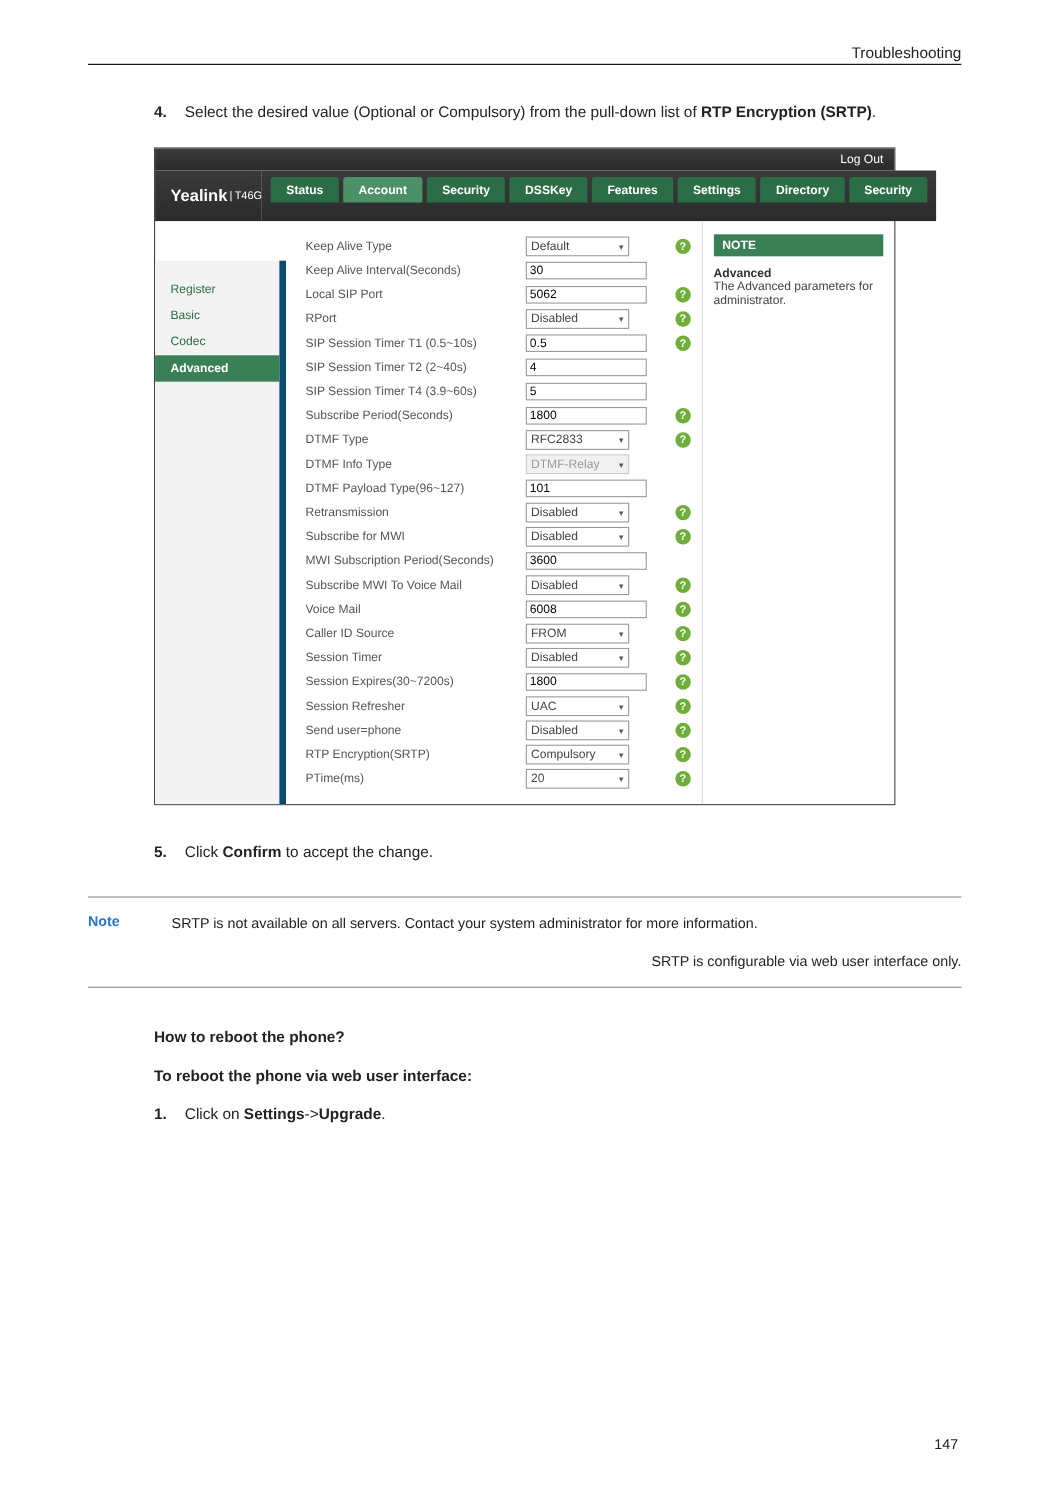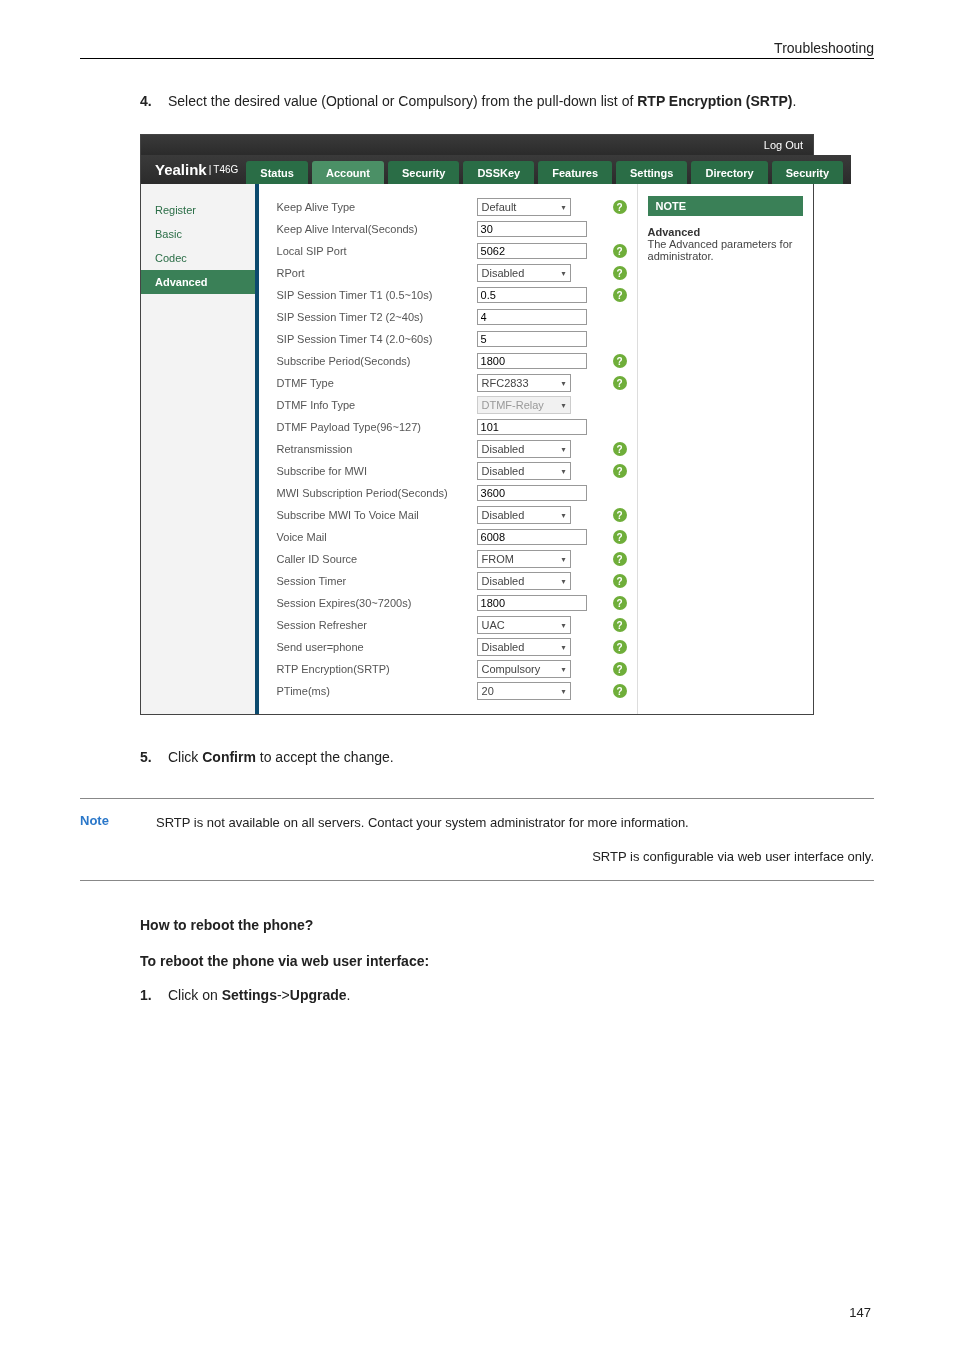--- a/index.html
+++ b/index.html
@@ -68,40 +68,41 @@
     padding-left: 14px;
     font-weight: bold;
     font-size: 15px;
   }
   .brand-cell .sub { font-weight: normal; font-size: 10px; margin-left: 2px; }
   .tabs {
     flex: 1;
     background: linear-gradient(#3a3a3a,#2b2b2b);
     display: flex;
     align-items: flex-start;
-    padding: 6px 8px 0 8px;
+    padding: 6px 8px 17px 8px;
     gap: 4px;
   }
   .tab {
     padding: 6px 14px 5px 14px;
     border-radius: 3px 3px 0 0;
     color: #fff;
     background: #2a6d46;
     font-size: 11px;
     font-weight: bold;
   }
   .tab.active { background: #4b9066; }
   .shot-body {
     display: flex;
   }
   .side {
     width: 130px;
     background: #f3f3f3;
-    border-right: 4px solid #0c4a6e;
+    border-right: 6px solid #0c4a6e;
     padding: 14px 0;
+    margin-top: 36px;
   }
   .side-item {
     padding: 6px 14px;
     font-size: 11px;
     color: #2a6d46;
     cursor: pointer;
   }
   .side-item.active {
     background: #3a8057;
     color: #fff;
@@ -299,21 +300,21 @@
           <div class="form-row">
             <div class="form-label">SIP Session Timer T1 (0.5~10s)</div>
             <div class="form-val"><input type="text" value="0.5" style=""></div>
             <div class="qmark">?</div>
           </div>
           <div class="form-row">
             <div class="form-label">SIP Session Timer T2 (2~40s)</div>
             <div class="form-val"><input type="text" value="4" style=""></div>
           </div>
           <div class="form-row">
-            <div class="form-label">SIP Session Timer T4 (2.0~60s)</div>
+            <div class="form-label">SIP Session Timer T4 (3.9~60s)</div>
             <div class="form-val"><input type="text" value="5" style=""></div>
           </div>
           <div class="form-row">
             <div class="form-label">Subscribe Period(Seconds)</div>
             <div class="form-val"><input type="text" value="1800" style=""></div>
             <div class="qmark">?</div>
           </div>
           <div class="form-row">
             <div class="form-label">DTMF Type</div>
             <div class="form-val">

